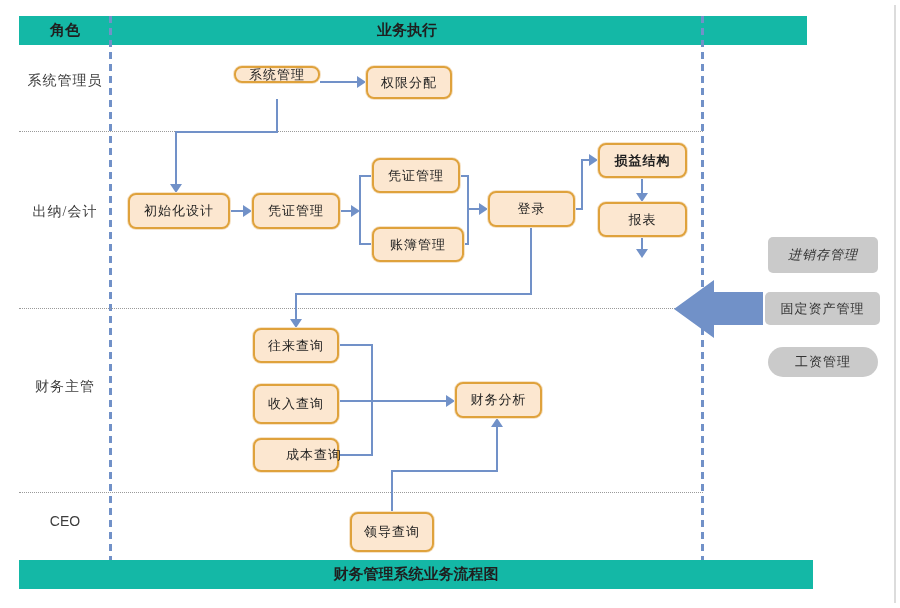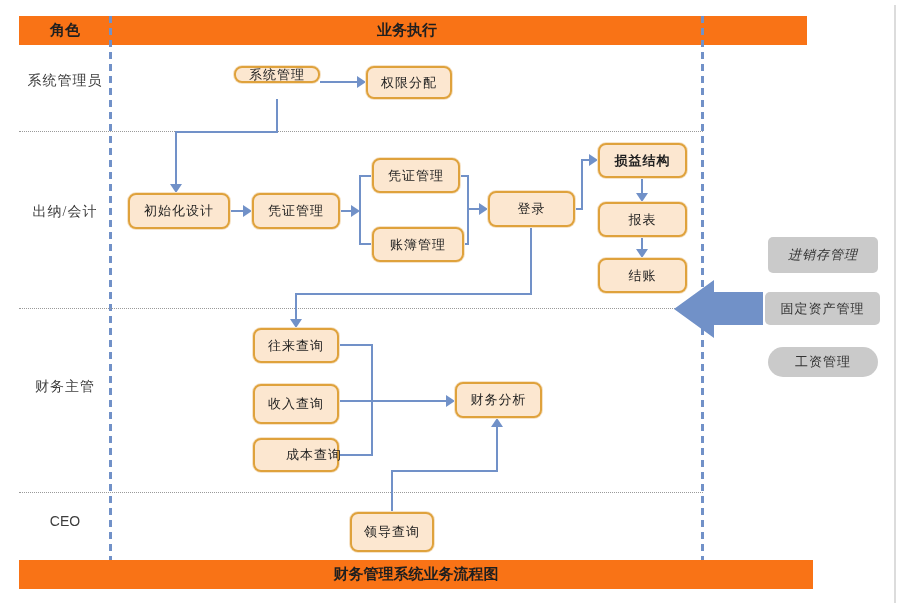--- a/index.html
+++ b/index.html
@@ -1,21 +1,21 @@
 <!DOCTYPE html>
 <html><head>
 <meta charset="utf-8">
 <style>
   html,body{margin:0;padding:0;background:#ffffff;}
   #stage{
     position:relative;width:900px;height:608px;background:#ffffff;overflow:hidden;
     font-family:"Liberation Serif","DejaVu Serif",serif;
   }
   .bar{
-    position:absolute;background:#f97316;color:#1f1f1f;font-weight:bold;font-size:15px;
+    position:absolute;background:#14b8a6;color:#1f1f1f;font-weight:bold;font-size:15px;
   }
   .bar-label{position:absolute;top:0;height:100%;display:flex;align-items:center;justify-content:center;}
   .lane-label{
     position:absolute;color:#3d3d3d;font-size:14px;width:96px;text-align:center;letter-spacing:1px;
   }
   .lane-label.latin{font-family:"Liberation Sans","DejaVu Sans",sans-serif;letter-spacing:0;}
   .lane-divider{
     position:absolute;height:0;border-top:1px dotted #9a9a9a;left:19px;width:684px;
   }
   .dash-v{
@@ -126,21 +126,20 @@
 
   <div class="fbox" style="left:234px;top:66px;width:86px;height:17px;">系统管理</div>
   <div class="fbox" style="left:366px;top:66px;width:86px;height:33px;">权限分配</div>
   <div class="fbox" style="left:128px;top:193px;width:102px;height:36px;">初始化设计</div>
   <div class="fbox" style="left:252px;top:193px;width:88px;height:36px;">凭证管理</div>
   <div class="fbox" style="left:372px;top:158px;width:88px;height:35px;">凭证管理</div>
   <div class="fbox" style="left:372px;top:227px;width:92px;height:35px;">账簿管理</div>
   <div class="fbox" style="left:488px;top:191px;width:87px;height:36px;">登录</div>
   <div class="fbox" style="left:598px;top:143px;width:89px;height:35px;font-weight:bold;">损益结构</div>
   <div class="fbox" style="left:598px;top:202px;width:89px;height:35px;">报表</div>
-  <div class="fbox" style="left:598px;top:258px;width:89px;height:35px;">结账</div>
   <div class="fbox" style="left:253px;top:328px;width:86px;height:35px;">往来查询</div>
   <div class="fbox" style="left:253px;top:384px;width:86px;height:40px;">收入查询</div>
   <div class="fbox" style="left:253px;top:438px;width:86px;height:34px;padding-left:36px;">成本查询</div>
   <div class="fbox" style="left:455px;top:382px;width:87px;height:36px;">财务分析</div>
   <div class="fbox" style="left:350px;top:512px;width:84px;height:40px;">领导查询</div>
 
   <div class="gbox" style="left:768px;top:237px;width:110px;height:36px;font-style:italic;">进销存管理</div>
   <div class="gbox" style="left:765px;top:292px;width:115px;height:33px;">固定资产管理</div>
   <div class="gbox" style="left:768px;top:347px;width:110px;height:30px;border-radius:15px;">工资管理</div>
 

